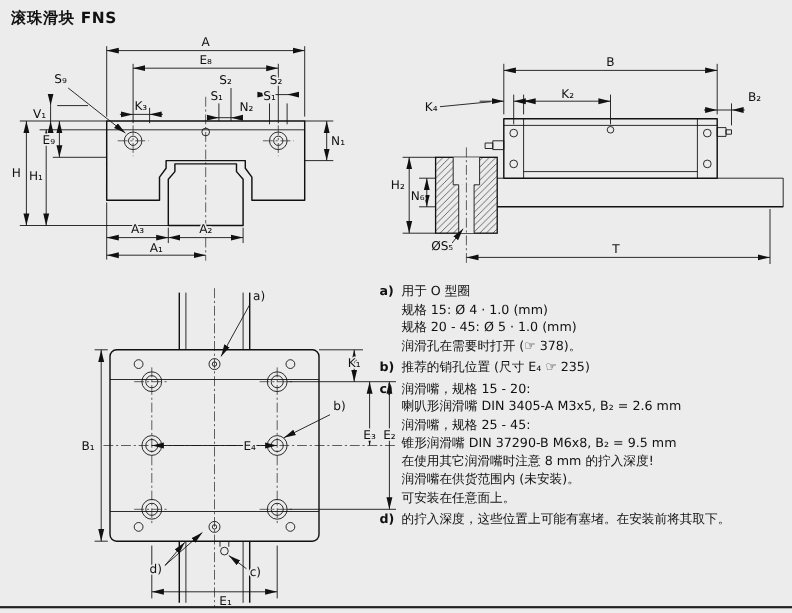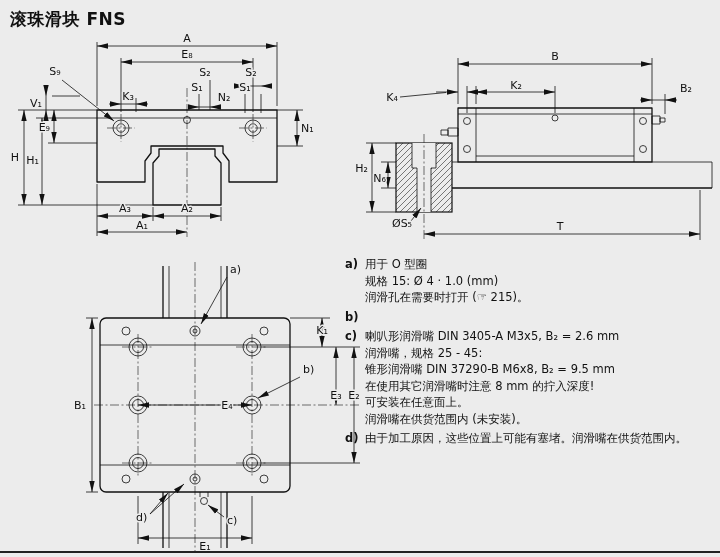--- a/index.html
+++ b/index.html
@@ -1,18 +1,18 @@
 <!DOCTYPE html>
 <html><head>
 <meta charset="utf-8">
 <style>
   html,body{margin:0;padding:0;}
   .page{position:relative;width:720px;height:557px;background:#ececec;overflow:hidden;
         font-family:"DejaVu Sans","Liberation Sans",sans-serif;color:#111;}
-  .title{position:absolute;left:10px;top:8px;font-size:17px;font-weight:bold;letter-spacing:.5px;}
+  .title{position:absolute;left:10px;top:8px;font-size:14px;font-weight:bold;letter-spacing:.5px;}
   svg.draw{position:absolute;left:0;top:0;}
   svg.draw text{font-size:11px;fill:#111;paint-order:stroke;stroke:#ececec;stroke-width:3px;
         stroke-linejoin:round;font-family:"DejaVu Sans","Liberation Sans",sans-serif;}
   .outline{fill:none;stroke:#111;stroke-width:1.3;stroke-linejoin:round;}
   .thin{fill:none;stroke:#111;stroke-width:0.8;}
   .dim{fill:none;stroke:#111;stroke-width:0.8;marker-start:url(#arr);marker-end:url(#arr);}
   .lead{fill:none;stroke:#111;stroke-width:0.8;marker-end:url(#arr);}
   .cl{fill:none;stroke:#333;stroke-width:0.7;stroke-dasharray:9 2.5 2 2.5;}
   .hatchrect{fill:url(#hatch);stroke:#111;stroke-width:1.2;}
   .mask{fill:#ececec;stroke:none;}
@@ -258,41 +258,44 @@
       <text x="205" y="550" text-anchor="middle">E₁</text>
     </g>
   </svg>
 
   <div class="notes">
     <div class="note">
       <div class="note-key">a)</div>
       <div class="note-body">
         <div>用于 O 型圈</div>
         <div>规格 15: Ø 4 · 1.0 (mm)</div>
-        <div>润滑孔在需要时打开 (☞ 215)。</div>
+        <div>规格 20 - 45: Ø 5 · 1.0 (mm)</div>
+        <div>润滑孔在需要时打开 (☞ 378)。</div>
       </div>
     </div>
     <div class="note">
       <div class="note-key">b)</div>
       <div class="note-body">
+        <div>推荐的销孔位置 (尺寸 E₄ ☞ 235)</div>
       </div>
     </div>
     <div class="note">
       <div class="note-key">c)</div>
       <div class="note-body">
+        <div>润滑嘴，规格 15 - 20:</div>
         <div>喇叭形润滑嘴 DIN 3405-A M3x5, B₂ = 2.6 mm</div>
         <div>润滑嘴，规格 25 - 45:</div>
         <div>锥形润滑嘴 DIN 37290-B M6x8, B₂ = 9.5 mm</div>
         <div>在使用其它润滑嘴时注意 8 mm 的拧入深度!</div>
+        <div>润滑嘴在供货范围内 (未安装)。</div>
         <div>可安装在任意面上。</div>
-        <div>润滑嘴在供货范围内 (未安装)。</div>
       </div>
     </div>
     <div class="note">
       <div class="note-key">d)</div>
       <div class="note-body">
-        <div>由于加工原因，这些位置上可能有塞堵。润滑嘴在供货范围内。</div>
+        <div>的拧入深度，这些位置上可能有塞堵。在安装前将其取下。</div>
       </div>
     </div>
   </div>
 
   <div class="bottom-rule"></div>
 </div>
 
 </body></html>

